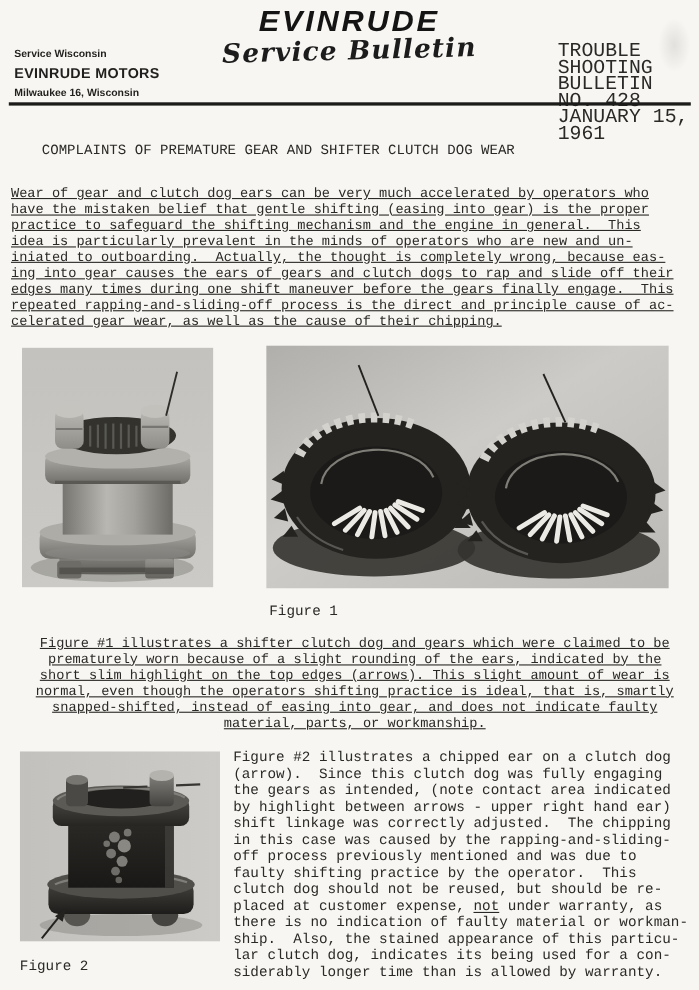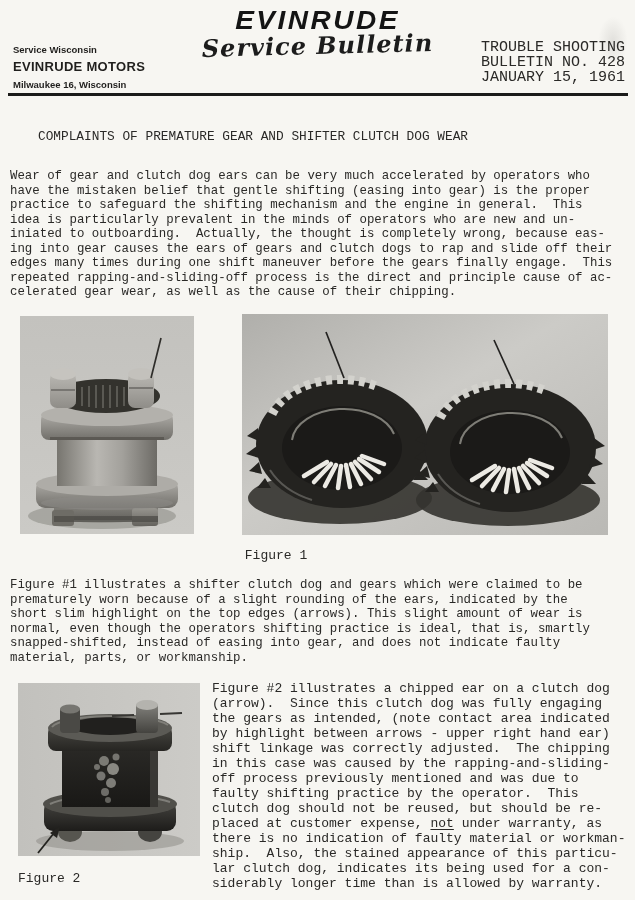--- a/index.html
+++ b/index.html
@@ -20,29 +20,29 @@
     font-family:"DejaVu Serif",serif; font-style:italic; font-weight:bold;
     font-size:24px; letter-spacing:1px; color:#1c1c1c; transform:rotate(-1.5deg);
   }
   .hleft {
     position:absolute; top:44px; left:13px;
     font-family:"Liberation Sans",sans-serif; font-weight:bold; color:#201f1d;
   }
   .hleft .l1 { font-size:9.5px; }
   .hleft .l2 { font-size:13px; margin-top:4px; letter-spacing:.3px; }
   .hleft .l3 { font-size:9.5px; margin-top:5px; }
-  .hright { position:absolute; top:40px; left:481px; font-size:15px; line-height:15px; color:#2a2927; }
+  .hright { position:absolute; top:40px; left:507px; font-size:18px; line-height:15px; color:#2a2927; }
   .rule { position:absolute; top:93px; left:8px; width:620px; height:2.5px; background:#1b1b1a; }
   .noise { position:absolute; top:6px; left:592px; width:42px; height:70px;
     background:radial-gradient(closest-side,#dcdbd7 0%,rgba(220,219,215,0) 70%); opacity:.8; }
   
   .title { position:absolute; top:129px; left:0; width:506px; text-align:center; font-size:12.8px; color:#2a2927; }
-  .para { position:absolute; white-space:pre-wrap; font-size:12.4px; line-height:14.5px; color:#2a2927; }
+  .para { position:absolute; white-space:pre-wrap; font-size:12.4px; line-height:14.5px; color:#2a2927;text-decoration:underline; }
   #para1 { top:169px; left:10px; width:625px; }
-  #para2 { top:578px; left:10px; width:625px; }
+  #para2 { top:578px; left:10px; width:625px;text-align:center; }
   #fig2text { position:absolute; top:681px; left:212px; width:423px;
     white-space:pre-wrap; font-size:13px; line-height:15px; color:#2a2927; }
   #fig2text .u { text-decoration:underline; text-underline-offset:2px; }
   .caption { position:absolute; font-size:13px; color:#2a2927; }
   #fig1cap { top:548px; left:0; width:552px; text-align:center; }
   #fig2cap { top:871px; left:18px; width:182px; }
   
   .photo { position:absolute; display:block; }
   #photo1 { top:316px; left:20px; }
   #photo2 { top:314px; left:242px; }

